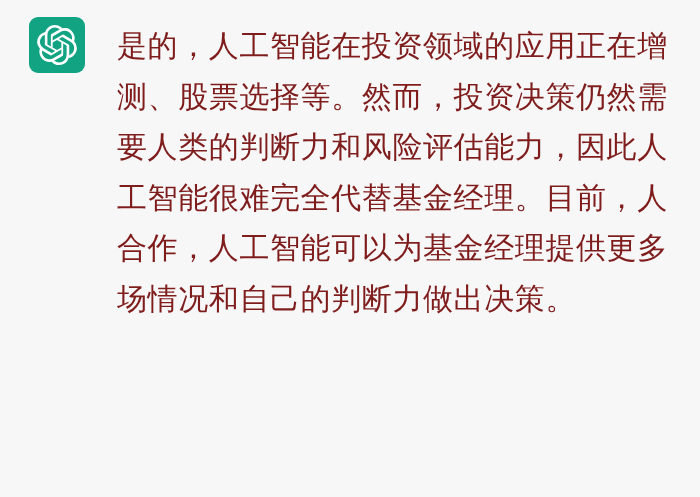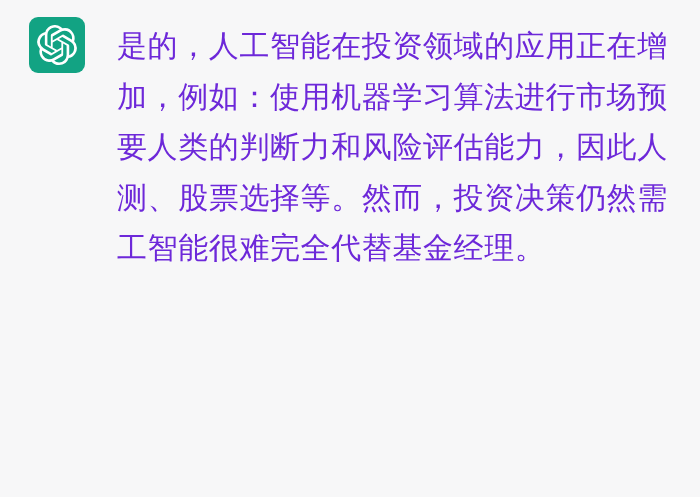--- a/index.html
+++ b/index.html
@@ -33,35 +33,36 @@
   }
   .content {
     margin-top: 4px;
     flex: 1 1 auto;
     min-width: 0;
   }
   .line {
     font-size: 30px;
     line-height: 50.6px;
     letter-spacing: 0.6px;
-    color: #6d28d9;
+    color: #7f1d1d;
     white-space: nowrap;
   }
 </style>
 </head>
 <body>
 
 <div class="message-row">
   <div class="avatar">
     <span>
       <svg viewBox="0 0 24 24" aria-hidden="true">
         <path fill="#ffffff" d="M22.2819 9.8211a5.9847 5.9847 0 0 0-.5157-4.9108 6.0462 6.0462 0 0 0-6.5098-2.9A6.0651 6.0651 0 0 0 4.9807 4.1818a5.9847 5.9847 0 0 0-3.9977 2.9 6.0462 6.0462 0 0 0 .7427 7.0966 5.98 5.98 0 0 0 .511 4.9107 6.051 6.051 0 0 0 6.5146 2.9001A5.9847 5.9847 0 0 0 13.2599 24a6.0557 6.0557 0 0 0 5.7718-4.2058 5.9894 5.9894 0 0 0 3.9977-2.9001 6.0557 6.0557 0 0 0-.7475-7.073zm-9.022 12.6081a4.4755 4.4755 0 0 1-2.8764-1.0408l.1419-.0804 4.7783-2.7582a.7948.7948 0 0 0 .3927-.6813v-6.7369l2.02 1.1686a.071.071 0 0 1 .038.052v5.5826a4.504 4.504 0 0 1-4.4945 4.4944zm-9.6607-4.1254a4.4708 4.4708 0 0 1-.5346-3.0137l.142.0852 4.783 2.7582a.7712.7712 0 0 0 .7806 0l5.8428-3.3685v2.3324a.0804.0804 0 0 1-.0332.0615L9.74 19.9502a4.4992 4.4992 0 0 1-6.1408-1.6464zM2.3408 7.8956a4.485 4.485 0 0 1 2.3655-1.9728V11.6a.7664.7664 0 0 0 .3879.6765l5.8144 3.3543-2.0201 1.1685a.0757.0757 0 0 1-.071 0l-4.8303-2.7865A4.504 4.504 0 0 1 2.3408 7.8956zm16.5963 3.8558L13.1038 8.364 15.1192 7.2a.0757.0757 0 0 1 .071 0l4.8303 2.7913a4.4944 4.4944 0 0 1-.6765 8.1042v-5.6772a.79.79 0 0 0-.4069-.667zm2.0107-3.0231l-.142-.0852-4.7735-2.7818a.7759.7759 0 0 0-.7854 0L9.409 9.2297V6.8974a.0662.0662 0 0 1 .0284-.0615l4.8303-2.7866a4.4992 4.4992 0 0 1 6.6802 4.66zM8.3065 12.863l-2.02-1.1638a.0804.0804 0 0 1-.038-.0567V6.0742a4.4992 4.4992 0 0 1 7.3757-3.4537l-.142.0805L8.704 5.459a.7948.7948 0 0 0-.3927.6813zm1.0976-2.3654l2.602-1.4998 2.6069 1.4998v2.9994l-2.5974 1.4997-2.6067-1.4997z"></path>
       </svg>
     </span>
   </div>
   <div class="content">
     <div class="line">是的，人工智能在投资领域的应用正在增</div>
-    <div class="line">加，例如：使用机器学习算法进行市场预</div>
+    <div class="line">测、股票选择等。然而，投资决策仍然需</div>
     <div class="line">要人类的判断力和风险评估能力，因此人</div>
-    <div class="line">测、股票选择等。然而，投资决策仍然需</div>
-    <div class="line">工智能很难完全代替基金经理。</div>
+    <div class="line">工智能很难完全代替基金经理。目前，人</div>
+    <div class="line">合作，人工智能可以为基金经理提供更多</div>
+    <div class="line">场情况和自己的判断力做出决策。</div>
   </div>
 </div>
 
 </body></html>

